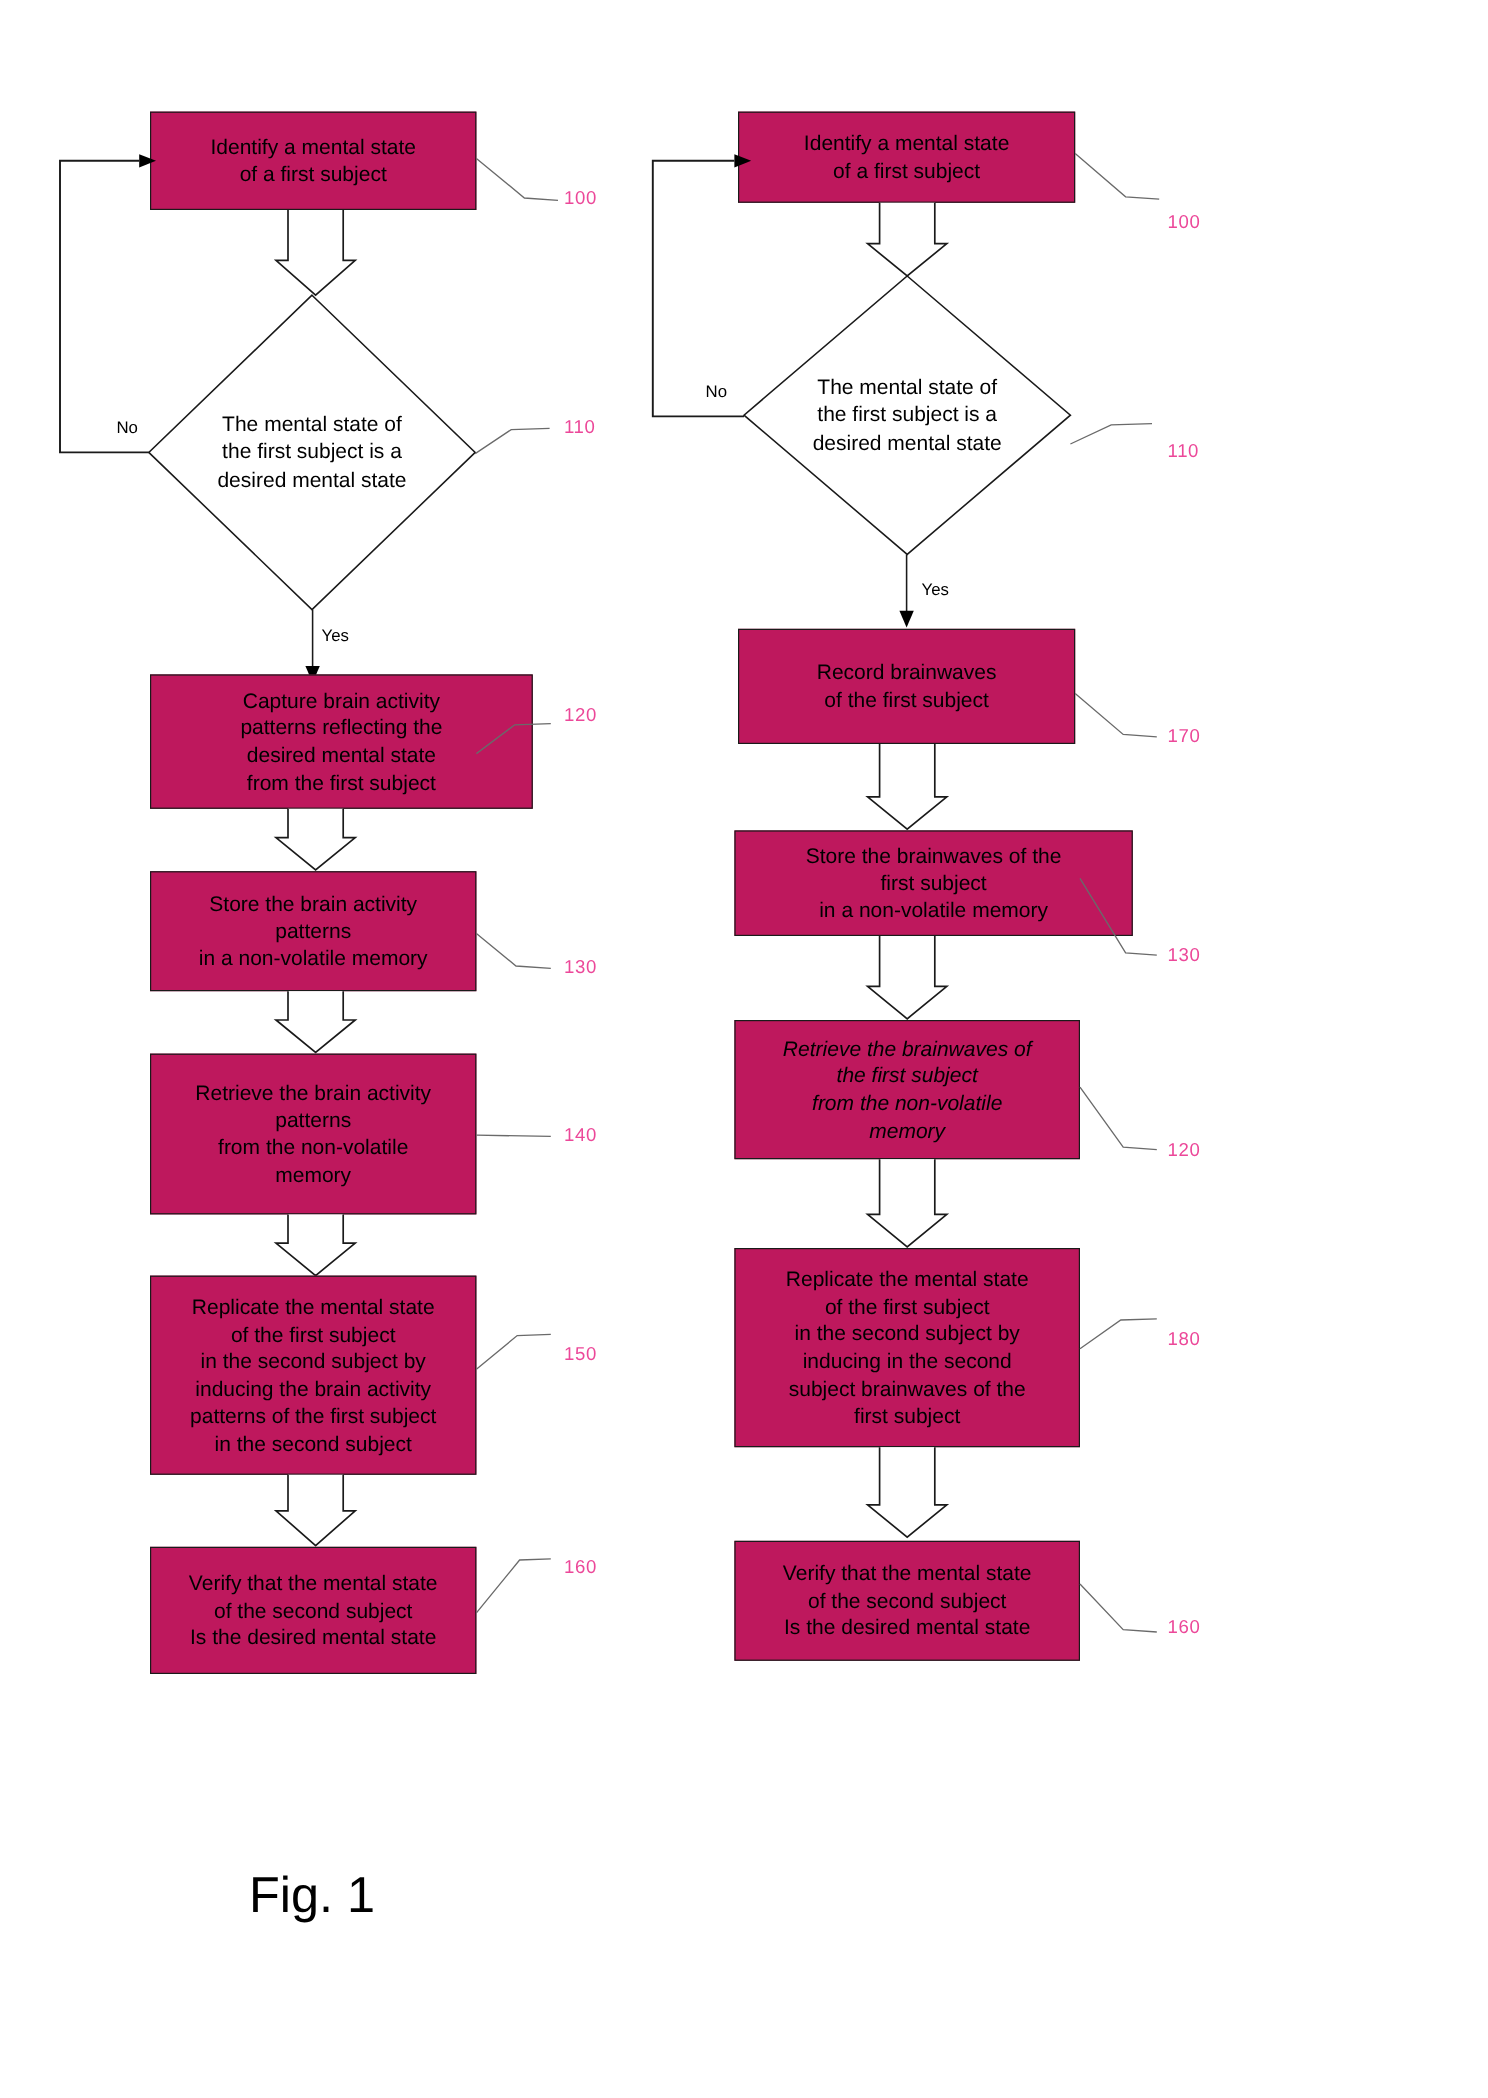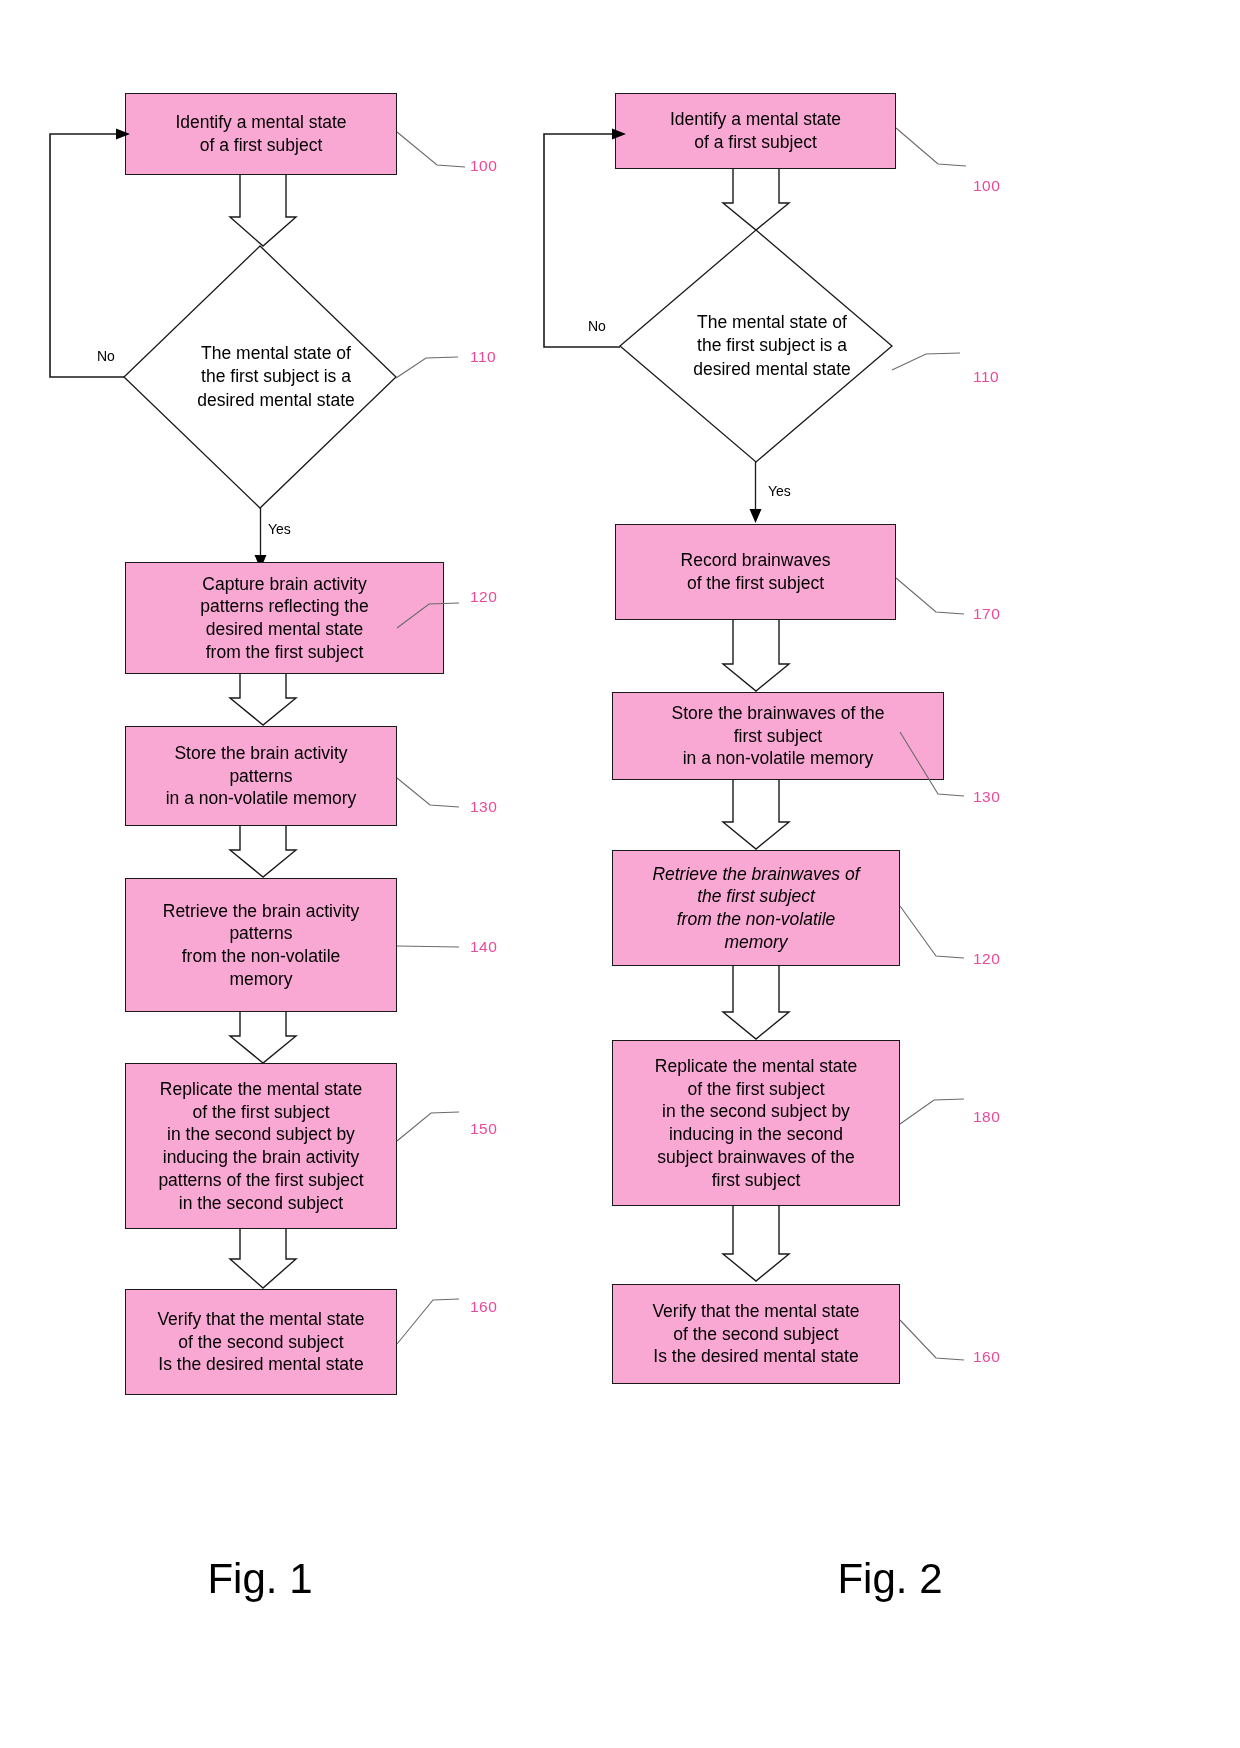--- a/index.html
+++ b/index.html
@@ -22,21 +22,21 @@
     height: 1748px;
   }
   #figure-1 { left: 0px;   width: 570px; }
   #figure-2 { left: 570px; width: 670px; }
 
   
   .node {
     position: absolute;
     box-sizing: border-box;
     border: 1.4px solid #1a1a1a;
-    background: #f9a8d4;
+    background: #be185d;
     display: flex;
     align-items: center;
     justify-content: center;
     text-align: center;
     line-height: 1.30;
     font-size: 17.5px;
     color: #000000;
     padding: 19px 6px;
   }
   .node .txt { white-space: pre-line; }
@@ -45,21 +45,21 @@
   .diamond-wrap {
     position: absolute;
   }
   .diamond-wrap svg {
     position: absolute;
     left: 0; top: 0;
     overflow: visible;
   }
   .diamond-label {
     position: absolute;
-    left: 16px; top: 0;
+    left: 0; top: 0;
     width: 100%; height: 100%;
     display: flex;
     align-items: center;
     justify-content: center;
     text-align: center;
     font-size: 17.5px;
     line-height: 1.32;
     white-space: pre-line;
     pointer-events: none;
   }
@@ -393,14 +393,13 @@
   </div>
   <div class="refnum" style="left:403px; top:1108px;">180</div>
 
   <div class="leader" style="left:330px; top:1320px;">
     <svg width="64" height="44" viewBox="0 0 64 44">
         <path d="M0,0 L36,38 L64,40" fill="none" stroke="#6a6a6a" stroke-width="1.1"></path>
       </svg>
   </div>
   <div class="refnum" style="left:403px; top:1348px;">160</div>
 
-  <div class="fig-caption" style="left:40px; top:1555px; width:560px;">Fig. 2</div>
 </div>
 
 </body></html>

